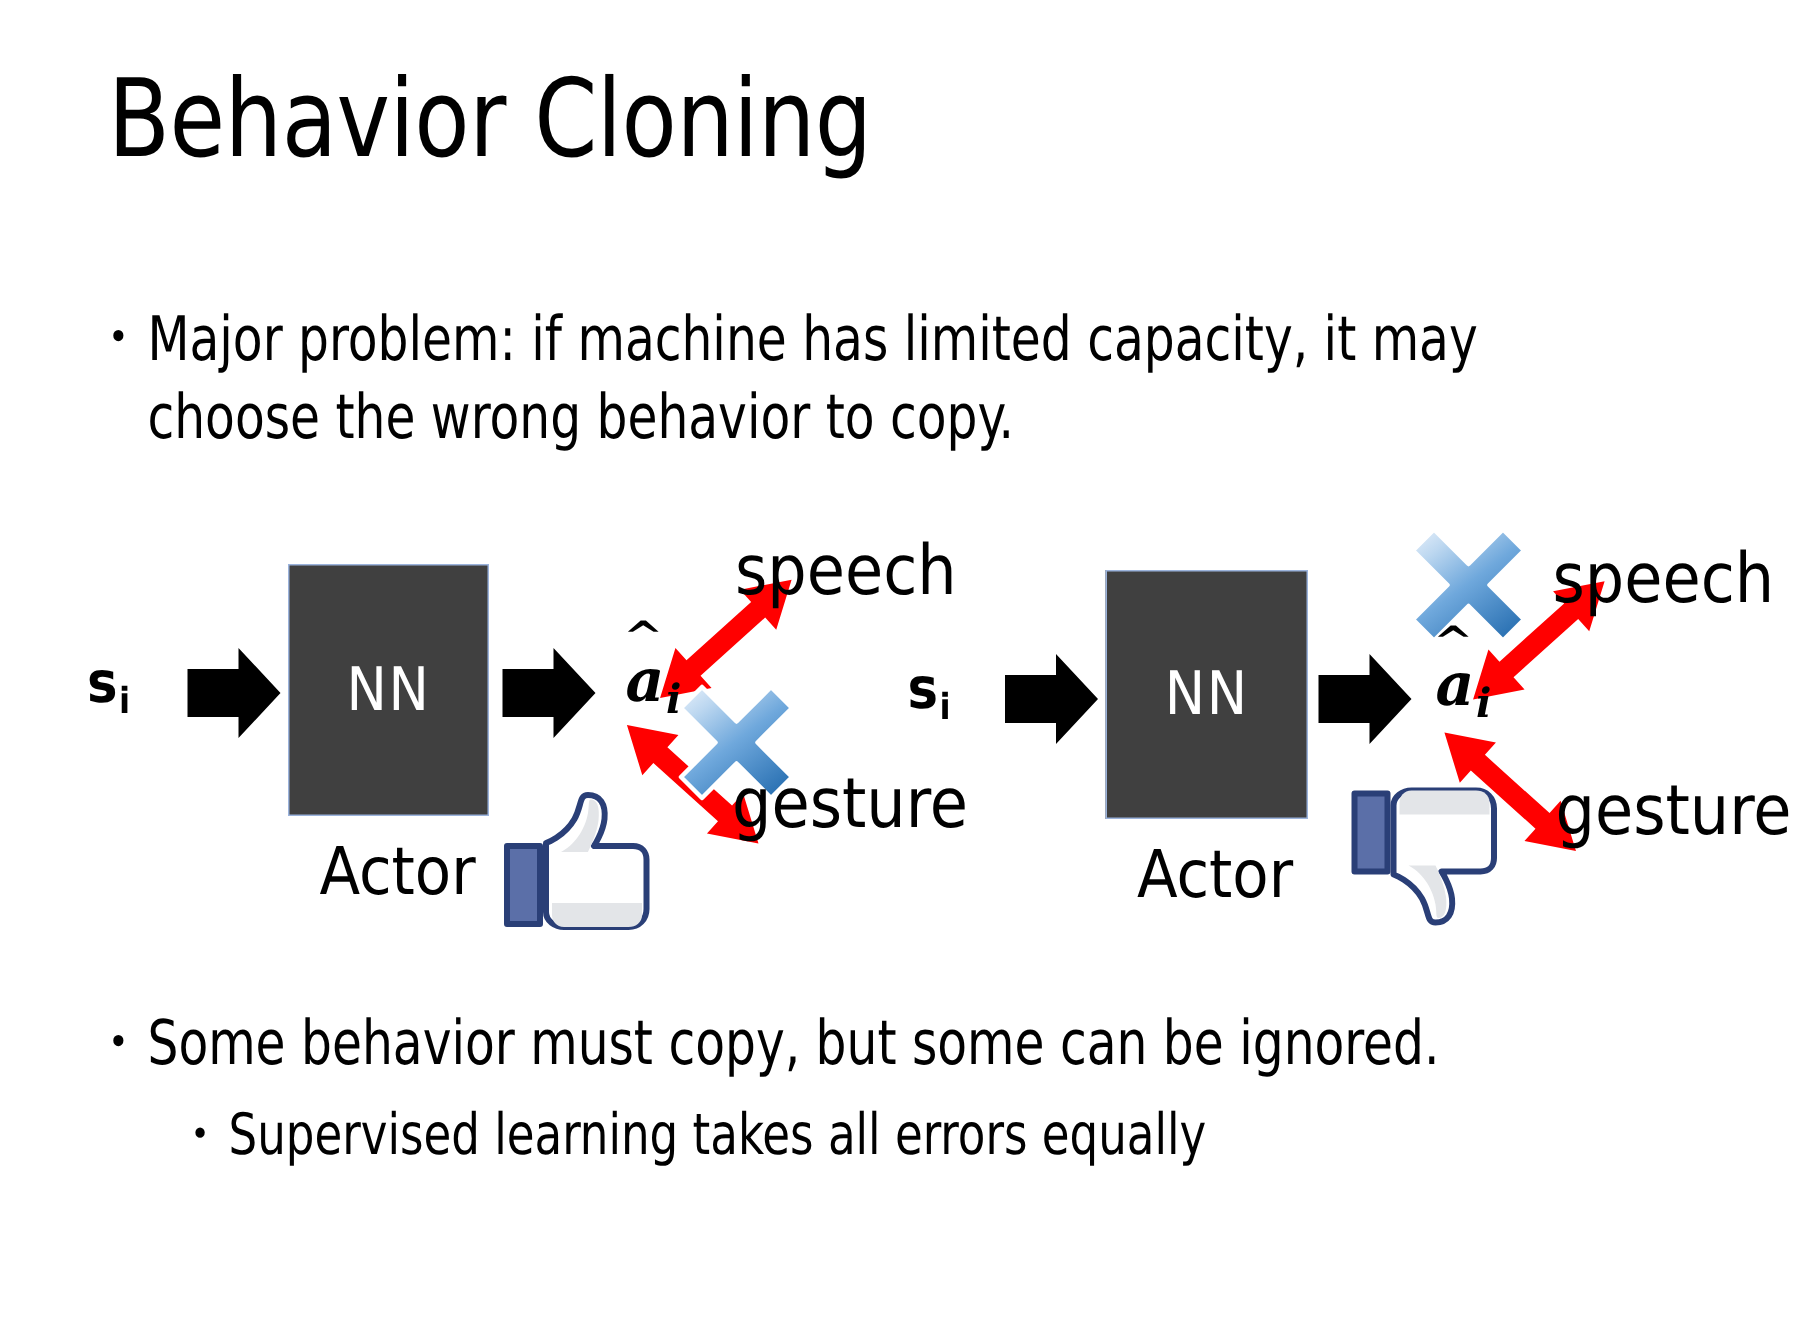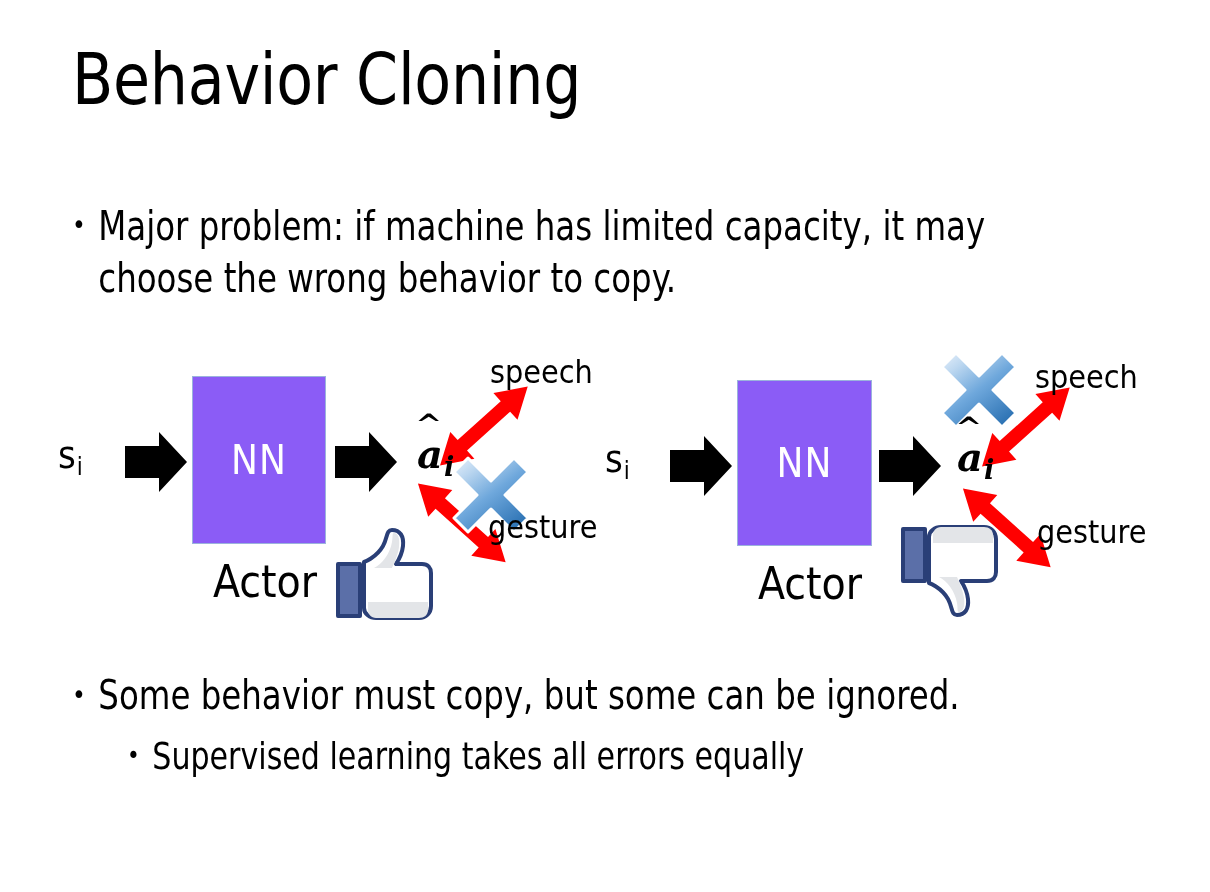--- a/index.html
+++ b/index.html
@@ -86,21 +86,21 @@
   }
   #bullet-sup .dot { font-size: 24px; padding-top: 11px; }
   #bullet-sup .btext {
     font-size: 38px;
     line-height: 1.22;
     white-space: nowrap;
   }
 
   .nn-box {
     position: absolute;
-    background: #8b5cf6;
+    background: #404040;
     border: 1px solid #9BB3DC;
     box-sizing: border-box;
     display: flex;
     align-items: center;
     justify-content: center;
   }
   .nn-label {
     color: #ffffff;
     font-family: "DejaVu Sans Condensed", "Liberation Sans Narrow", "Liberation Sans", sans-serif;
     font-weight: 300;
@@ -113,21 +113,21 @@
     font-family: "DejaVu Sans Condensed", "Liberation Sans Narrow", "Liberation Sans", sans-serif;
     font-weight: 300;
     font-size: 44px;
     color: #000;
     white-space: nowrap;
   }
 
   .state-label {
     position: absolute;
     font-family: "DejaVu Sans Condensed", "Liberation Sans Narrow", "Liberation Sans", sans-serif;
-    font-weight: 400;
+    font-weight: 700;
     font-size: 38px;
     color: #000;
     white-space: nowrap;
   }
   .state-label sub {
     font-size: 24px;
     vertical-align: baseline;
     position: relative;
     top: 7px;
     left: 1px;
@@ -162,21 +162,21 @@
     position: relative;
     top: 8px;
     left: 1px;
     font-style: italic;
   }
 
   .out-label {
     position: absolute;
     font-family: "DejaVu Sans Condensed", "Liberation Sans Narrow", "Liberation Sans", sans-serif;
     font-weight: 300;
-    font-size: 32px;
+    font-size: 46px;
     color: #000;
     white-space: nowrap;
   }
 
   .svg-layer { position: absolute; left: 0; top: 0; pointer-events: none; }
 </style>
 </head>
 <body>
 
 <div id="slide">

